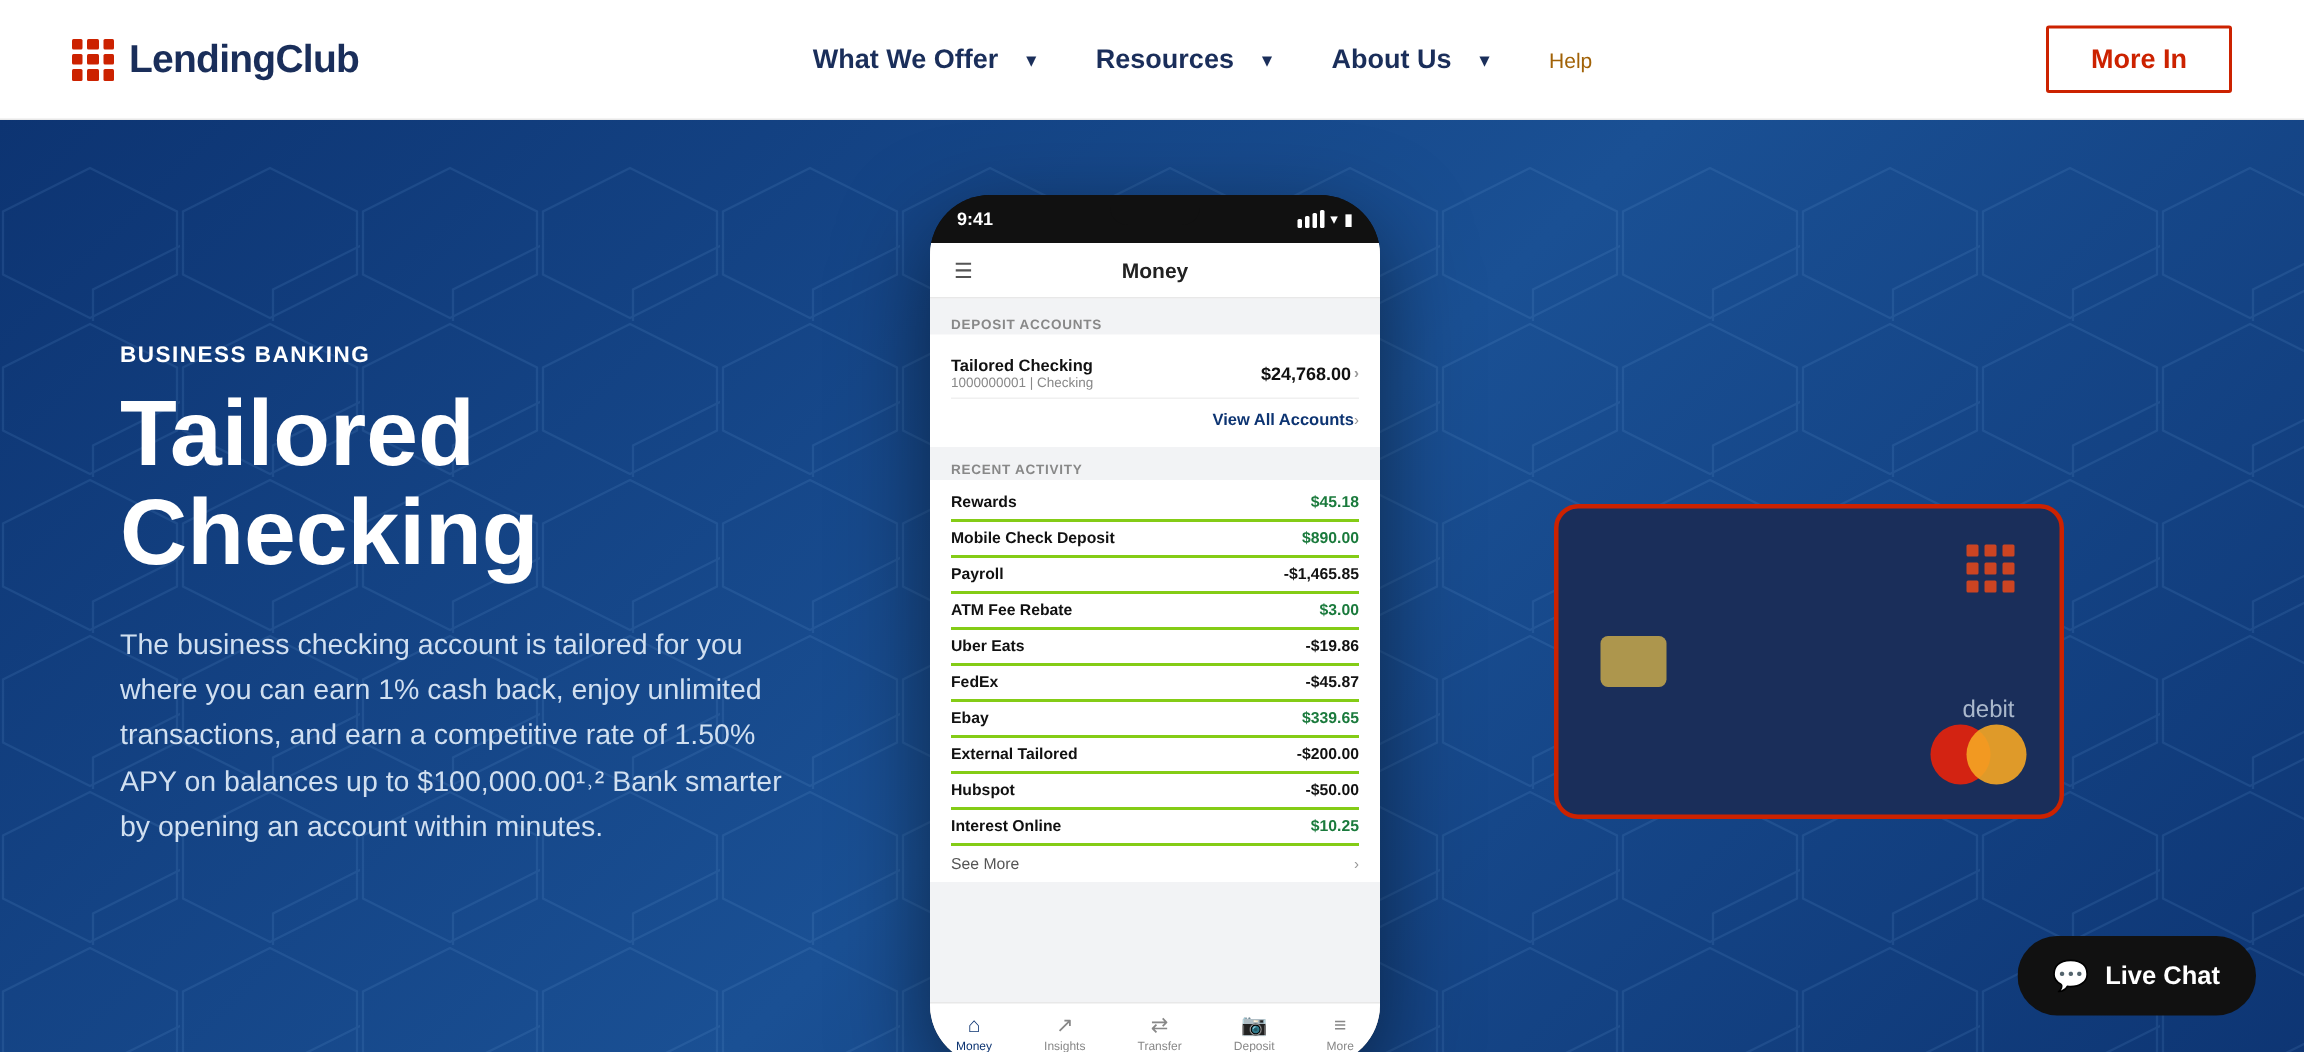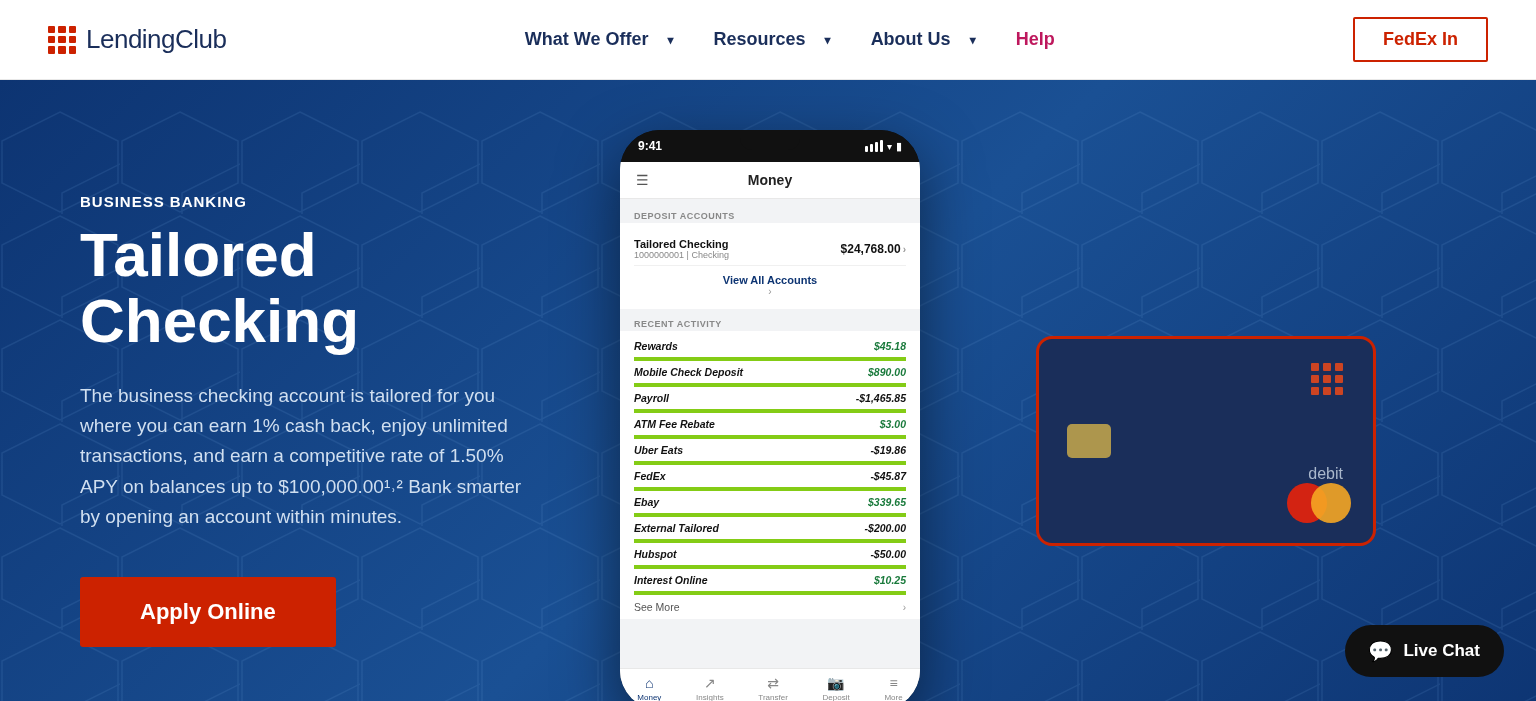--- a/index.html
+++ b/index.html
@@ -28,21 +28,21 @@
       gap: 3px;
       width: 28px;
       height: 28px;
     }
     .logo-dot {
       background: #cc2200;
       border-radius: 1px;
     }
     .logo-text {
       font-size: 26px;
-      font-weight: 400;
+      font-weight: 700;
       color: #1a2e5a;
       letter-spacing: -0.5px;
     }
     .nav {
       display: flex;
       align-items: center;
       gap: 40px;
     }
     .nav-item {
       display: flex;
@@ -52,23 +52,23 @@
       font-weight: 600;
       color: #1a2e5a;
       cursor: pointer;
       text-decoration: none;
     }
     .nav-item .chevron {
       font-size: 12px;
       color: #1a2e5a;
     }
     .help-link {
-      font-size: 18px;
-      font-weight: 700;
-      color: #be185d;
+      font-size: 14px;
+      font-weight: 400;
+      color: #a16207;
       cursor: pointer;
     }
     .sign-in-btn {
       border: 2px solid #cc2200;
       background: transparent;
       color: #cc2200;
       font-size: 18px;
       font-weight: 700;
       padding: 10px 28px;
       cursor: pointer;
@@ -324,37 +324,35 @@
     }
     .account-row:last-child { border-bottom: none; }
     .account-name { font-size: 11px; font-weight: 700; color: #111; }
     .account-sub { font-size: 9px; color: #888; }
     .account-amount { font-size: 12px; font-weight: 600; color: #111; display: flex; align-items: center; gap: 2px; }
     .view-all-row {
       display: flex;
       align-items: center;
       justify-content: flex-end;
       padding: 8px 0 2px;
-      flex-direction: column;
     }
     .view-all-text { font-size: 11px; color: #0d3472; font-weight: 600; }
     .chevron-right { color: #999; font-size: 10px; }
 
     .activity-card {
       background: #fff;
       margin: 0;
       padding: 4px 14px;
     }
     .activity-row {
       display: flex;
       align-items: center;
       justify-content: space-between;
       padding: 5px 0;
-      border-bottom: 4px solid #84cc16;
-      font-style: italic;
+      border-bottom: 2px solid #84cc16;
     }
     .activity-row:last-child { border-bottom: none; }
     .activity-name { font-size: 10.5px; font-weight: 600; color: #111; }
     .activity-amount-pos { font-size: 10.5px; font-weight: 600; color: #1a7a3c; }
     .activity-amount-neg { font-size: 10.5px; font-weight: 600; color: #111; }
     .see-more-row {
       display: flex;
       align-items: center;
       justify-content: space-between;
       padding: 6px 0 2px;
@@ -427,42 +425,41 @@
       <span class="chevron">▾</span>
     </a>
     <a class="nav-item" href="#">
       <span>About Us</span>
       <span class="chevron">▾</span>
     </a>
     <a class="nav-item help-link" href="#">
       <span>Help</span>
     </a>
   </nav>
-  <button class="sign-in-btn">FedEx In</button>
+  <button class="sign-in-btn">More In</button>
 </header>
 
 <section class="hero">
 
   <div class="hero-bg">
     <svg class="hex-svg" viewBox="0 0 1536 620" xmlns="http://www.w3.org/2000/svg">
       <defs>
         <pattern id="hexpat" x="0" y="0" width="120" height="104" patternUnits="userSpaceOnUse">
           <polygon points="60,2 118,31 118,73 60,102 2,73 2,31" fill="none" stroke="#6a9fd8" stroke-width="1.5"></polygon>
           <polygon points="120,54 178,83 178,125 120,154 62,125 62,83" fill="none" stroke="#6a9fd8" stroke-width="1.5"></polygon>
         </pattern>
       </defs>
       <rect width="1536" height="620" fill="url(#hexpat)"></rect>
     </svg>
   </div>
 
   <div class="hero-content">
     <div class="hero-eyebrow">BUSINESS BANKING</div>
     <h1 class="hero-title">Tailored Checking</h1>
     <p class="hero-desc">The business checking account is tailored for you where you can earn 1% cash back, enjoy unlimited transactions, and earn a competitive rate of 1.50% APY on balances up to $100,000.00¹˒² Bank smarter by opening an account within minutes.</p>
-    <button class="apply-btn">Apply Online</button>
   </div>
 
   <div class="hero-visual">
 
     <div class="debit-card">
       <div class="card-dots-grid">
         <div class="card-dot"></div>
           <div class="card-dot"></div>
           <div class="card-dot"></div>
         <div class="card-dot"></div>

